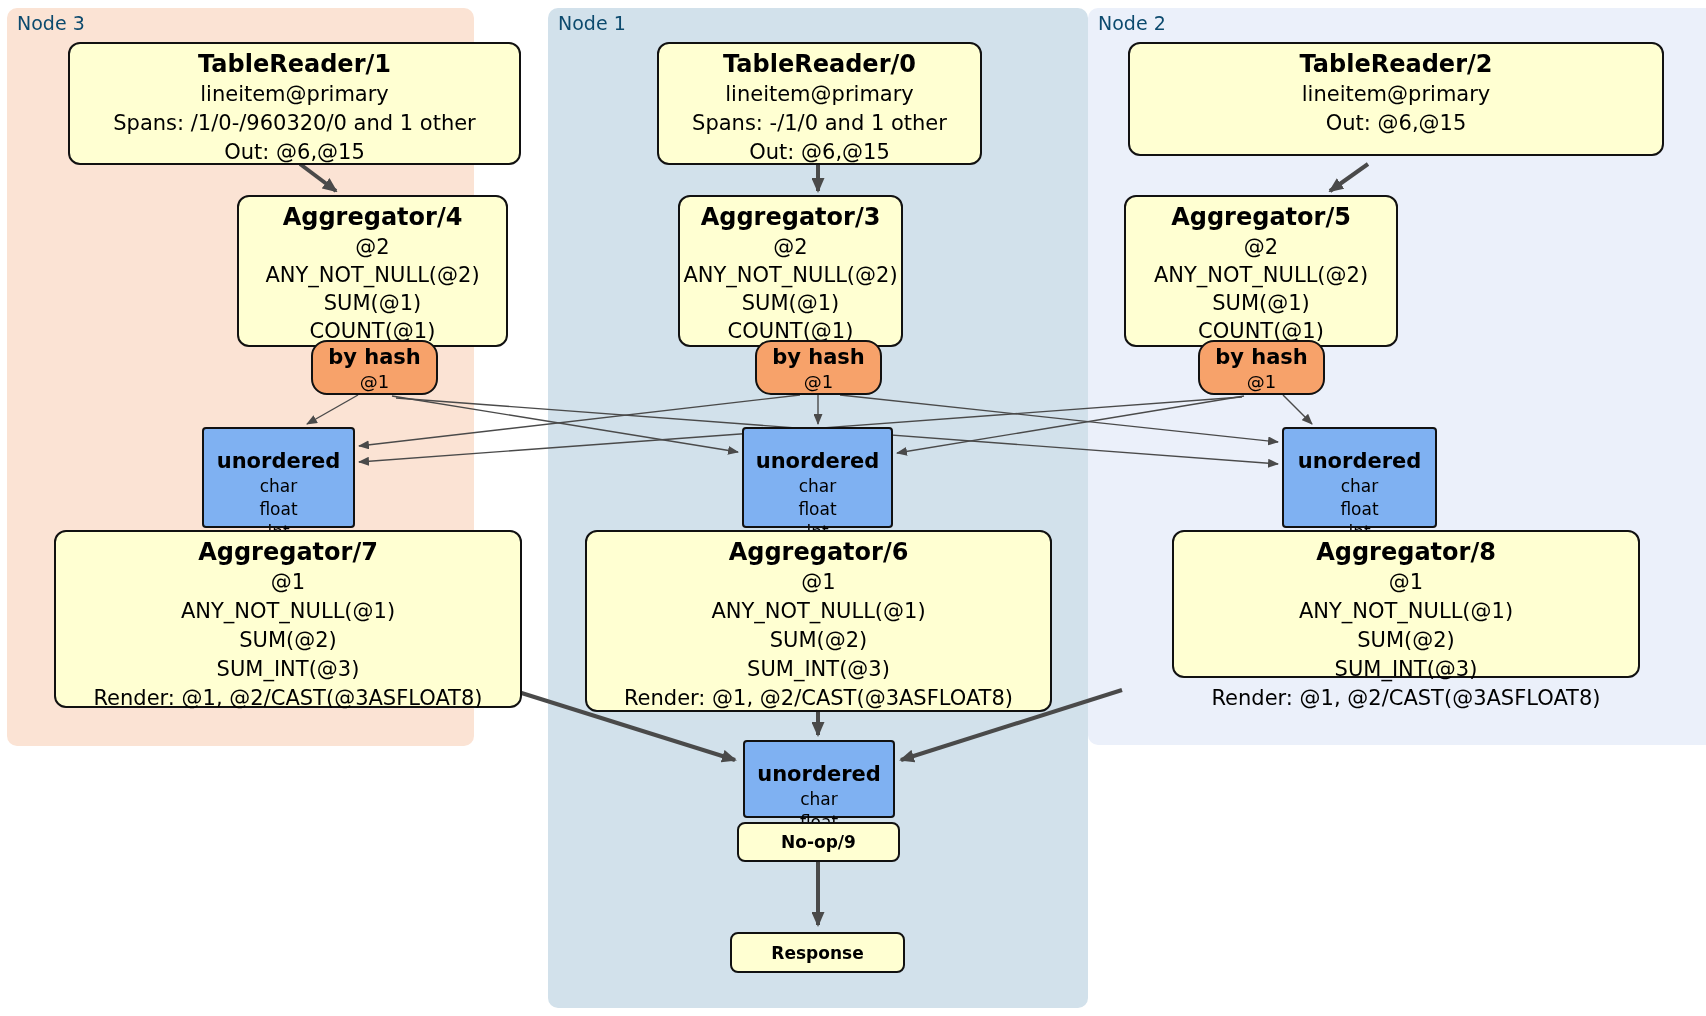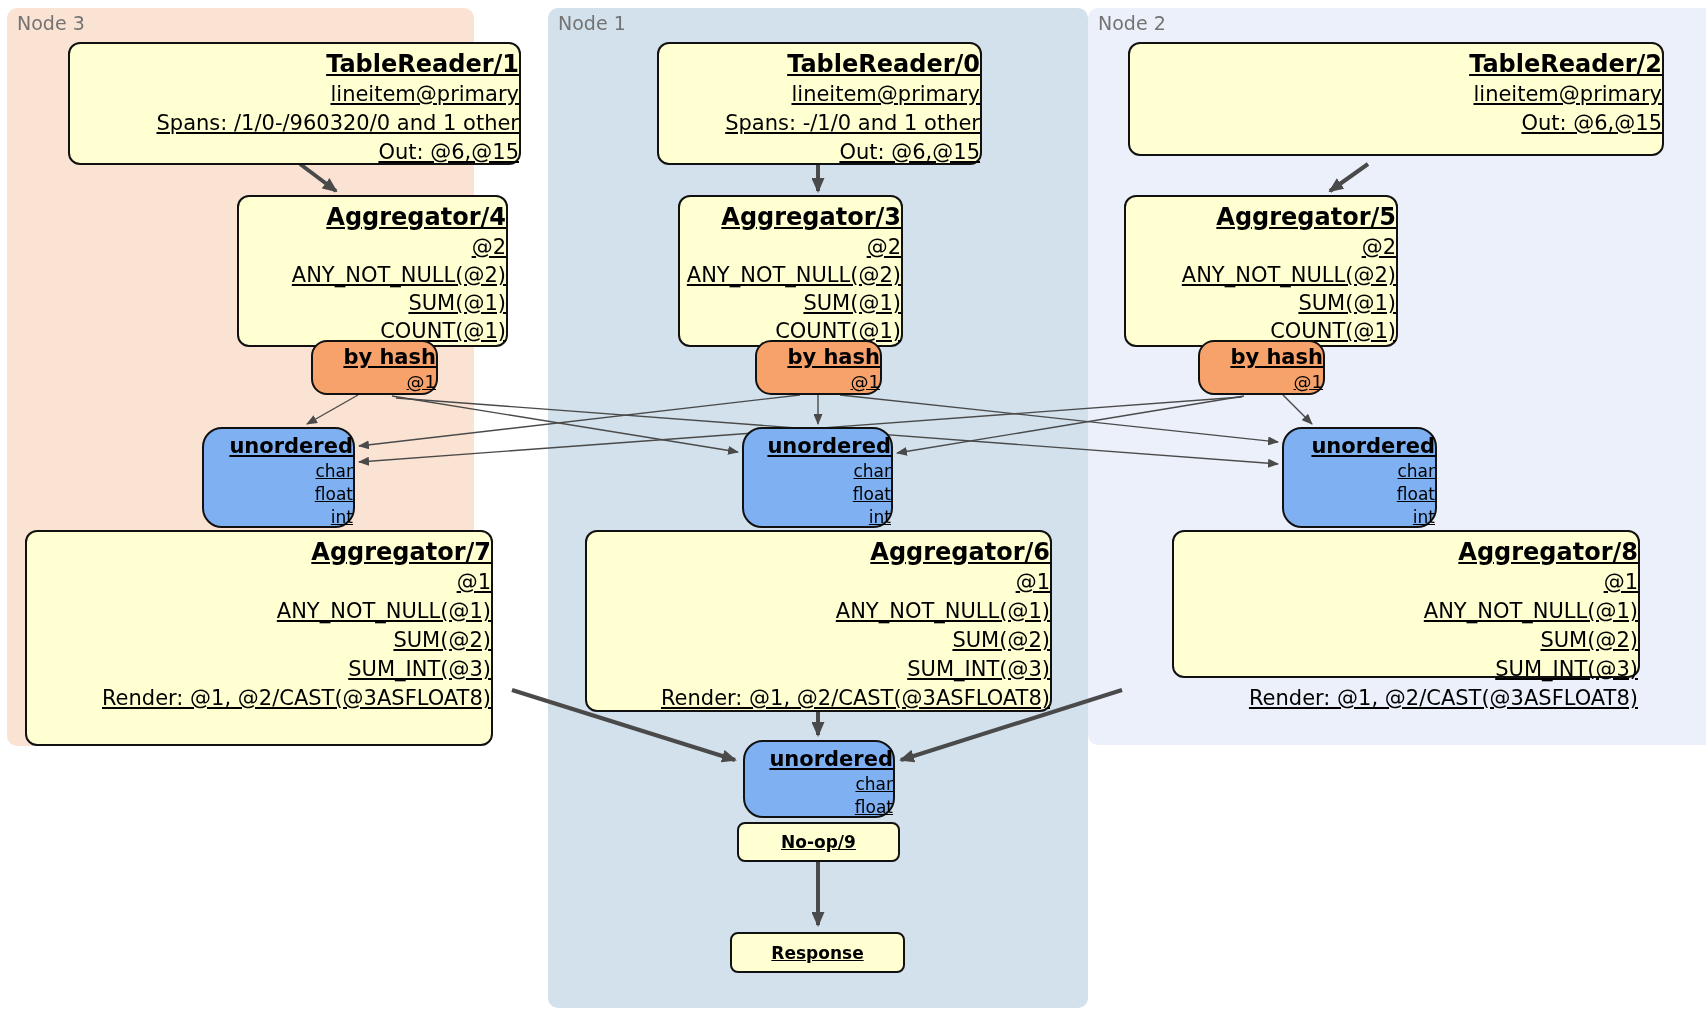--- a/index.html
+++ b/index.html
@@ -4,36 +4,36 @@
 <style>
   :root{
     --c-node3:#FBE3D4; --c-node1:#D2E1EB; --c-node2:#EBF0FA;
     --c-box:#FFFFD2; --c-hash:#F7A26A; --c-sync:#7FB1F2;
     --c-border:#111111; --c-edge:#4A4A4A; --c-text:#000000;
   }
   html,body{margin:0;padding:0;background:#ffffff;}
   #stage{position:relative;width:1706px;height:1016px;overflow:hidden;
          font-family:"DejaVu Sans","Liberation Sans",sans-serif;color:var(--c-text);}
   .panel{position:absolute;border-radius:10px;z-index:0;}
-  .panel-label{position:absolute;top:4px;left:10px;font-size:19px;color:#737373;}
+  .panel-label{position:absolute;top:4px;left:10px;font-size:19px;color:#0c4a6e;}
   #edges{position:absolute;left:0;top:0;z-index:1;}
   .mesh{stroke:var(--c-edge);stroke-width:1.4;fill:none;}
   .flow{stroke:var(--c-edge);stroke-width:4;fill:none;}
   .ah{fill:var(--c-edge);}
-  .proc,.hash,.sync,.mini{position:absolute;box-sizing:border-box;text-align:right;
-      background:var(--c-box);border:2px solid var(--c-border);text-decoration:underline;}
+  .proc,.hash,.sync,.mini{position:absolute;box-sizing:border-box;text-align:center;
+      background:var(--c-box);border:2px solid var(--c-border);}
   .proc{border-radius:12px;z-index:2;padding-top:5px;}
   .proc .t{font-weight:bold;font-size:24px;line-height:31px;}
   .row-tr .l{font-size:21px;line-height:29px;}
   .row-agg .l{font-size:21px;line-height:28px;}
   .row-agg2 .l{font-size:21px;line-height:29px;}
   .hash{background:var(--c-hash);border-radius:16px;z-index:3;padding-top:2px;}
   .hash .t{font-weight:bold;font-size:21px;line-height:27px;}
   .hash .d{font-size:18px;line-height:22px;}
-  .sync{background:var(--c-sync);border-radius:20px;z-index:2;padding-top:4px;}
+  .sync{background:var(--c-sync);border-radius:4px;z-index:2;padding-top:19px;}
   .sync .t{font-weight:bold;font-size:21px;line-height:27px;}
   .sync .l{font-size:17px;line-height:23px;}
   .mini{border-radius:8px;z-index:2;display:flex;align-items:center;justify-content:center;
         font-weight:bold;font-size:17px;}
 </style>
 </head>
 <body>
 
 <div id="stage">
 
@@ -143,21 +143,21 @@
     <div class="l">float</div>
     <div class="l">int</div>
   </div>
   <div class="sync" style="left:1282px;top:427px;width:155px;height:101px;">
     <div class="t">unordered</div>
     <div class="l">char</div>
     <div class="l">float</div>
     <div class="l">int</div>
   </div>
 
-  <div class="proc row-agg2" style="left:25px;top:530px;width:468px;height:216px;">
+  <div class="proc row-agg2" style="left:54px;top:530px;width:468px;height:178px;">
     <div class="t">Aggregator/7</div>
     <div class="l">@1</div>
     <div class="l">ANY_NOT_NULL(@1)</div>
     <div class="l">SUM(@2)</div>
     <div class="l">SUM_INT(@3)</div>
     <div class="l">Render: @1, @2/CAST(@3ASFLOAT8)</div>
   </div>
   <div class="proc row-agg2" style="left:585px;top:530px;width:467px;height:182px;">
     <div class="t">Aggregator/6</div>
     <div class="l">@1</div>

